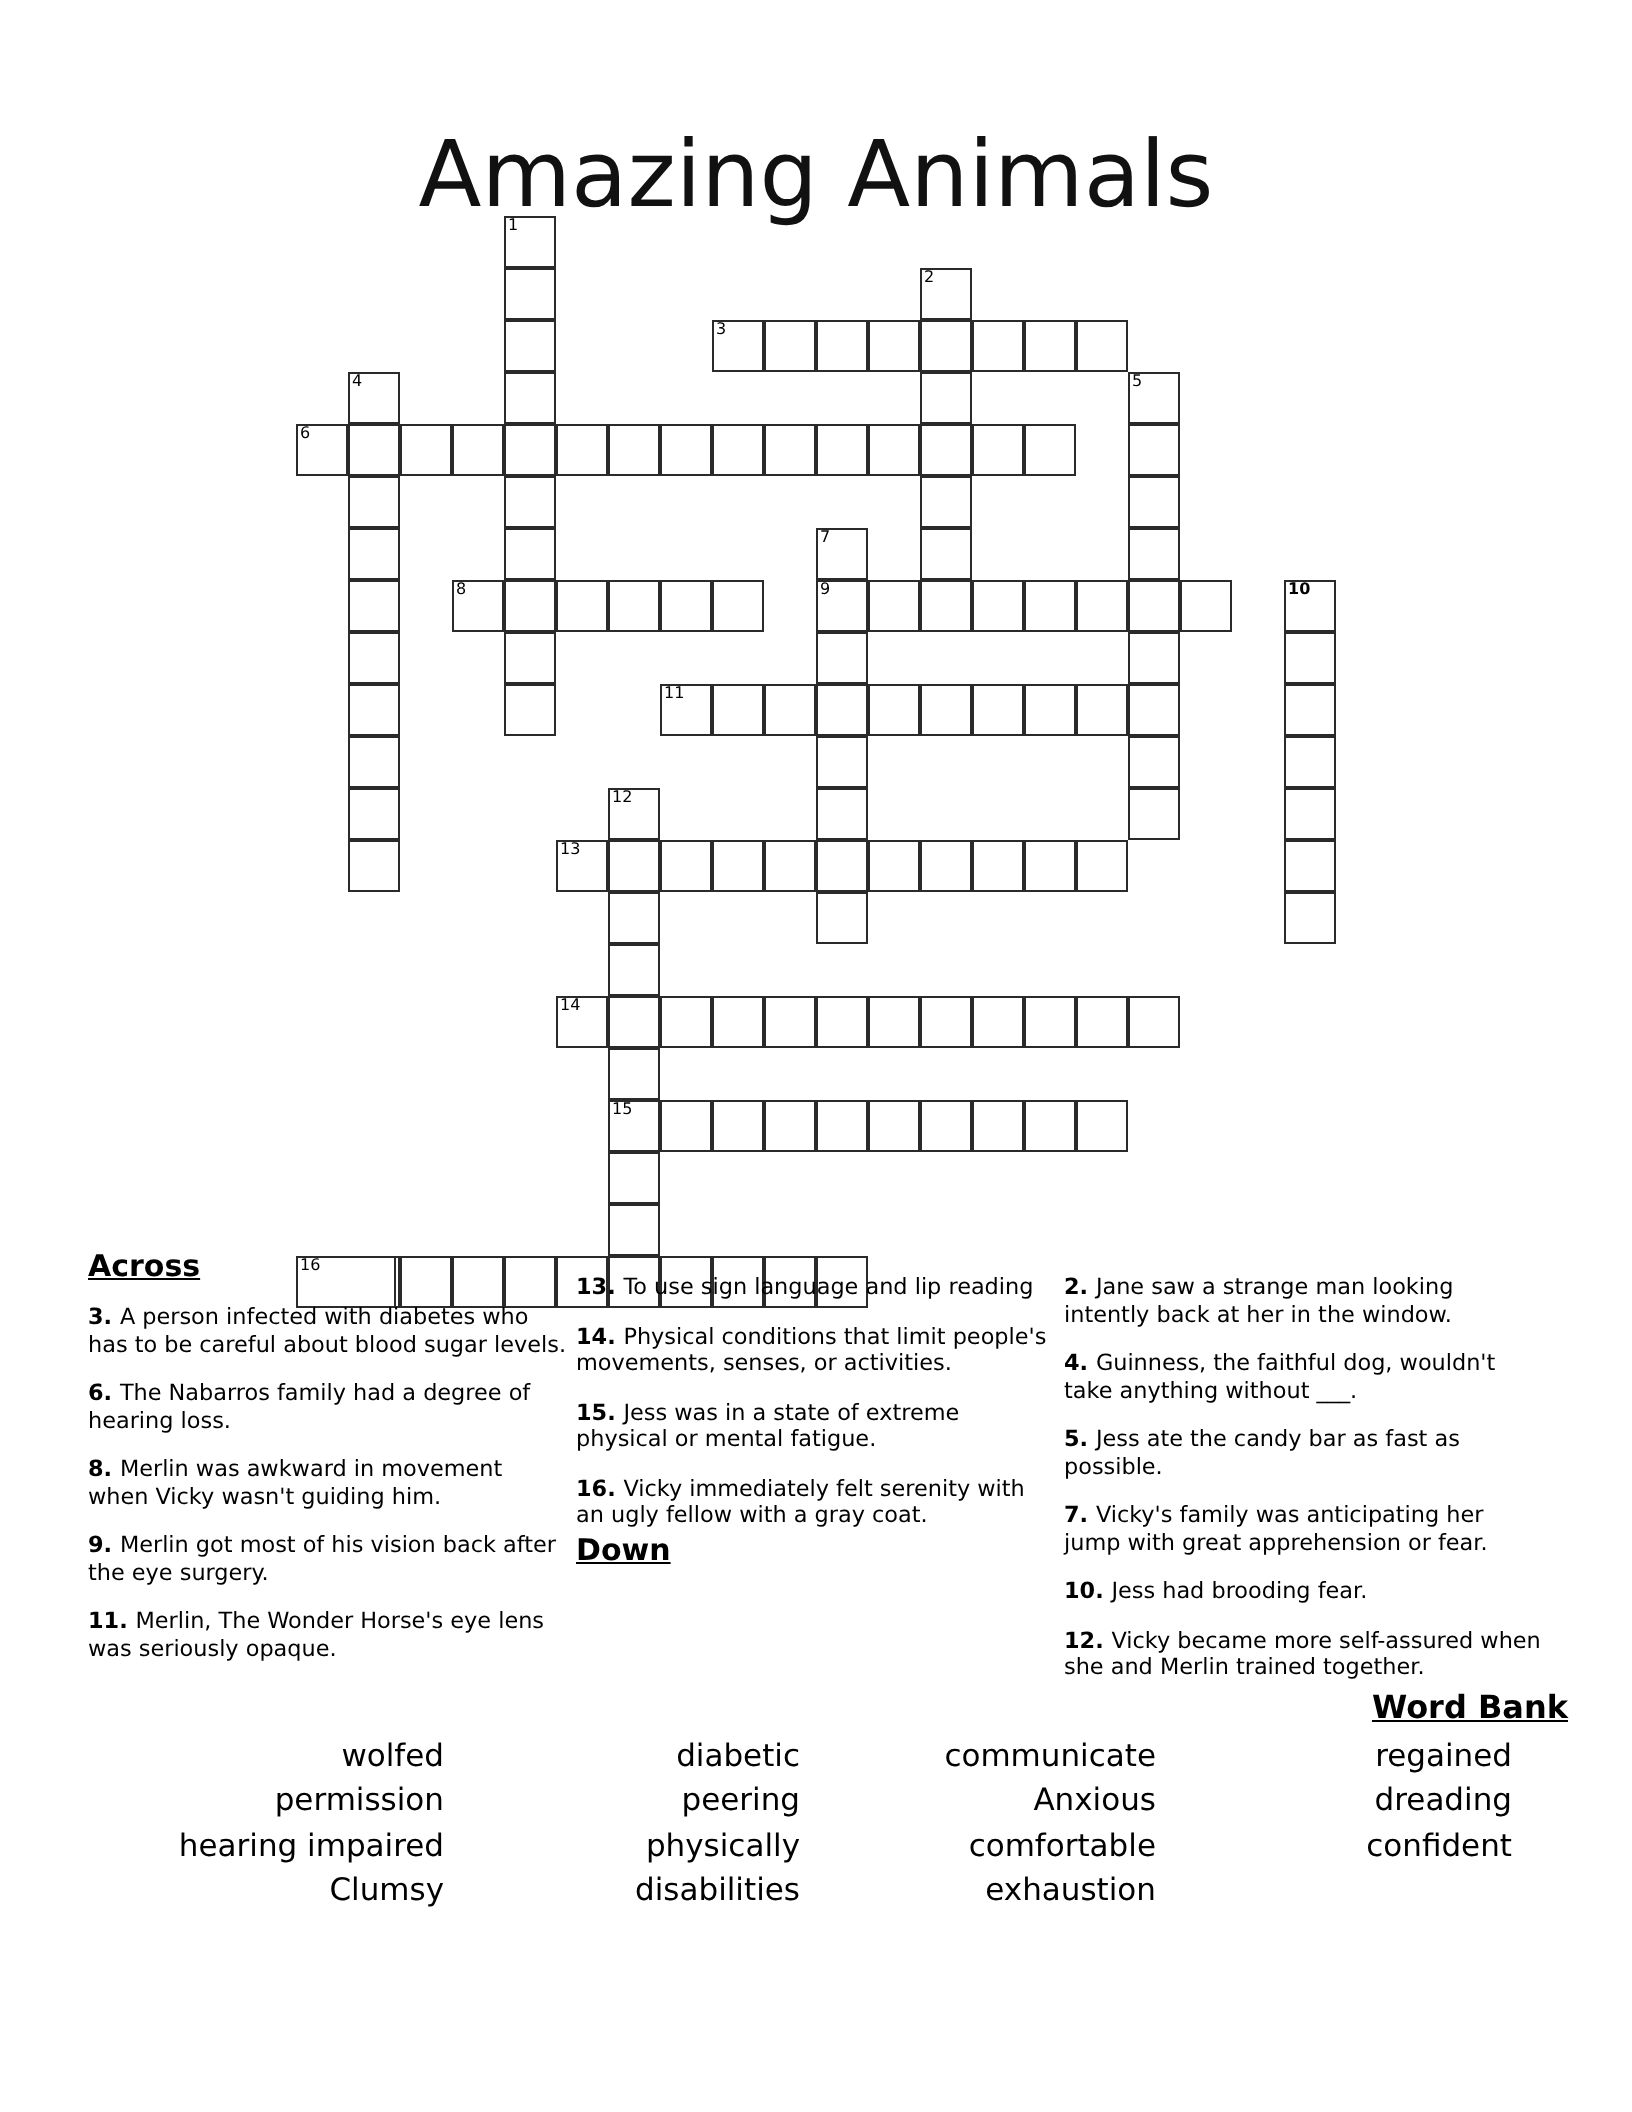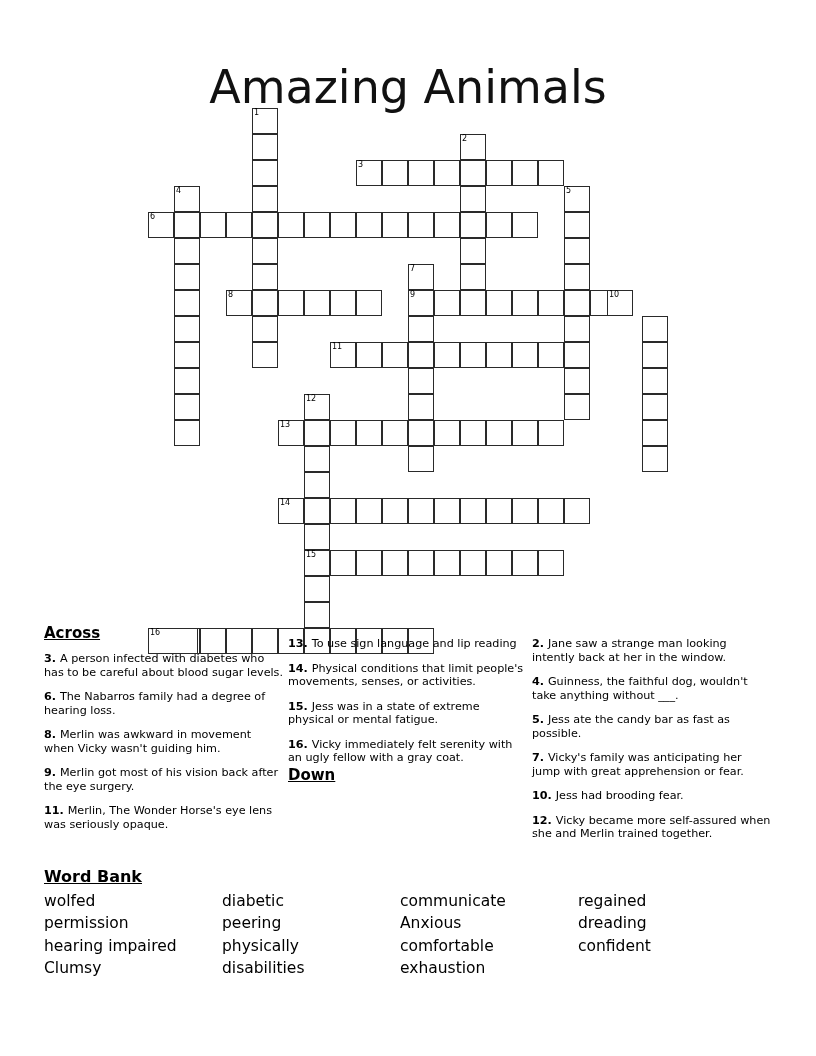--- a/index.html
+++ b/index.html
@@ -90,22 +90,23 @@
   .clue {
     margin-bottom: 3.5px;
     text-align: left;
   }
   .clue b { font-weight: bold; }
 
   
   .wordbank {
     position: absolute;
     left: 44px;
-    top: 866px;
+    top: 843px;
     width: 740px;
+    text-align: right;
   }
   .wb-title {
     font-size: 16px;
     font-weight: bold;
     text-decoration: underline;
     line-height: 22px;
     margin-bottom: 2px;
   }
   .wb-grid {
     display: grid;
@@ -268,21 +269,21 @@
       </div>
       <div class="cell" style="left: 408px; top: 264px;">
         <span class="num">7</span>
       </div>
       <div class="cell" style="left: 408px; top: 290px;">
         <span class="num">9</span>
       </div>
       <div class="cell" style="left: 226px; top: 290px;">
         <span class="num">8</span>
       </div>
-      <div class="cell" style="left: 607px; top: 290px;">
+      <div class="cell" style="left: 642px; top: 290px; font-weight: bold;">
         <span class="num">10</span>
       </div>
       <div class="cell" style="left: 330px; top: 342px;">
         <span class="num">11</span>
       </div>
       <div class="cell" style="left: 304px; top: 394px;">
         <span class="num">12</span>
       </div>
       <div class="cell" style="left: 304px; top: 550px;">
         <span class="num">15</span>

